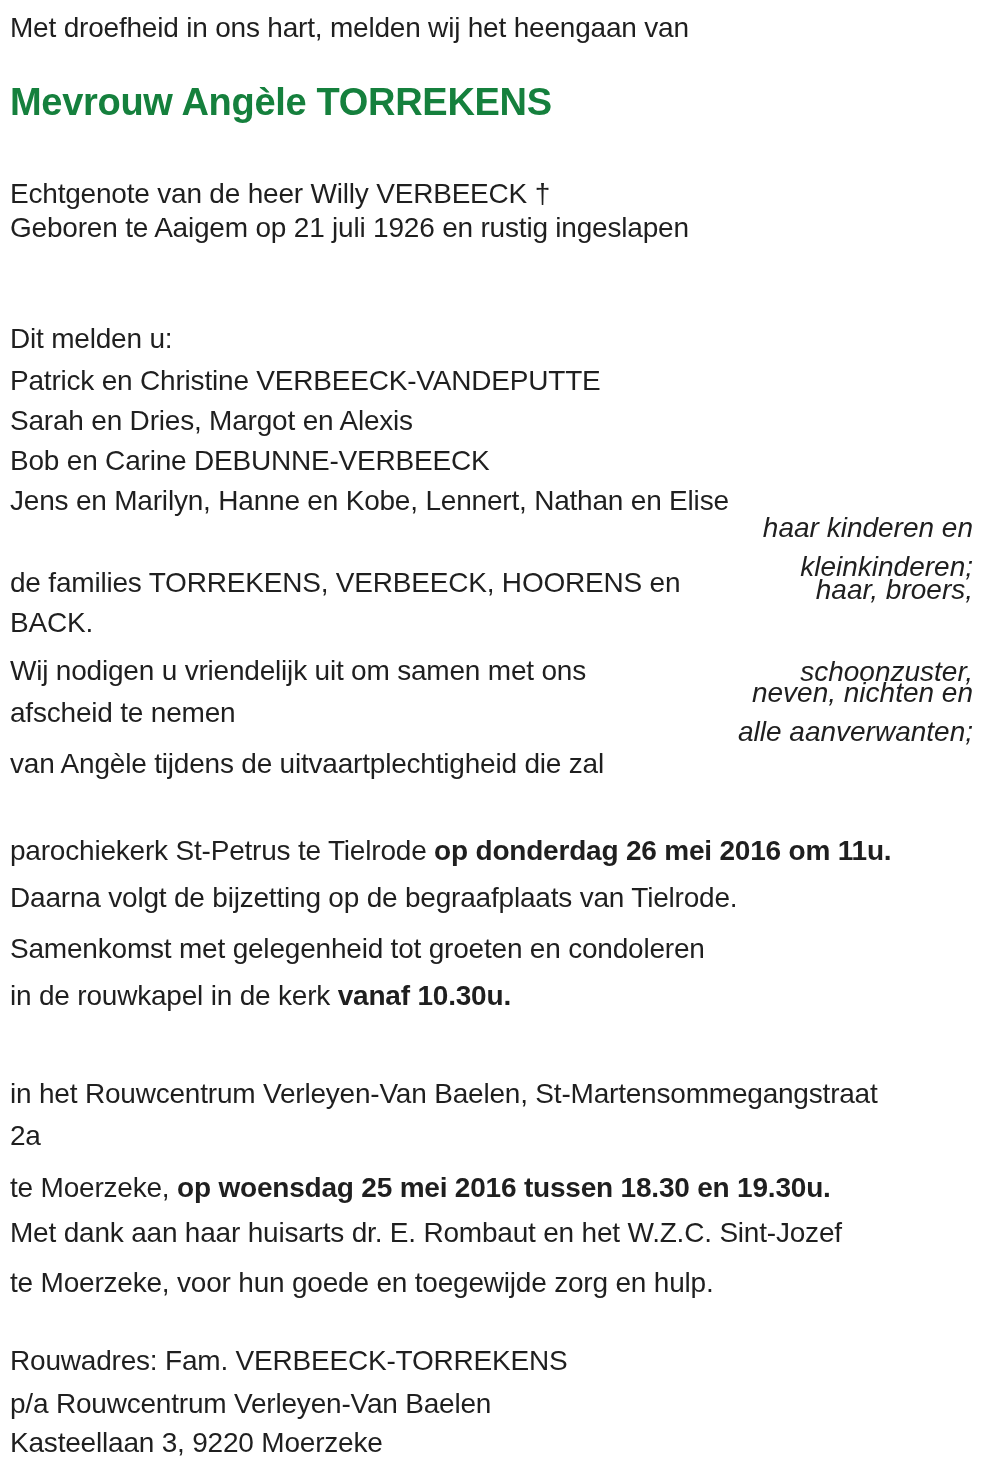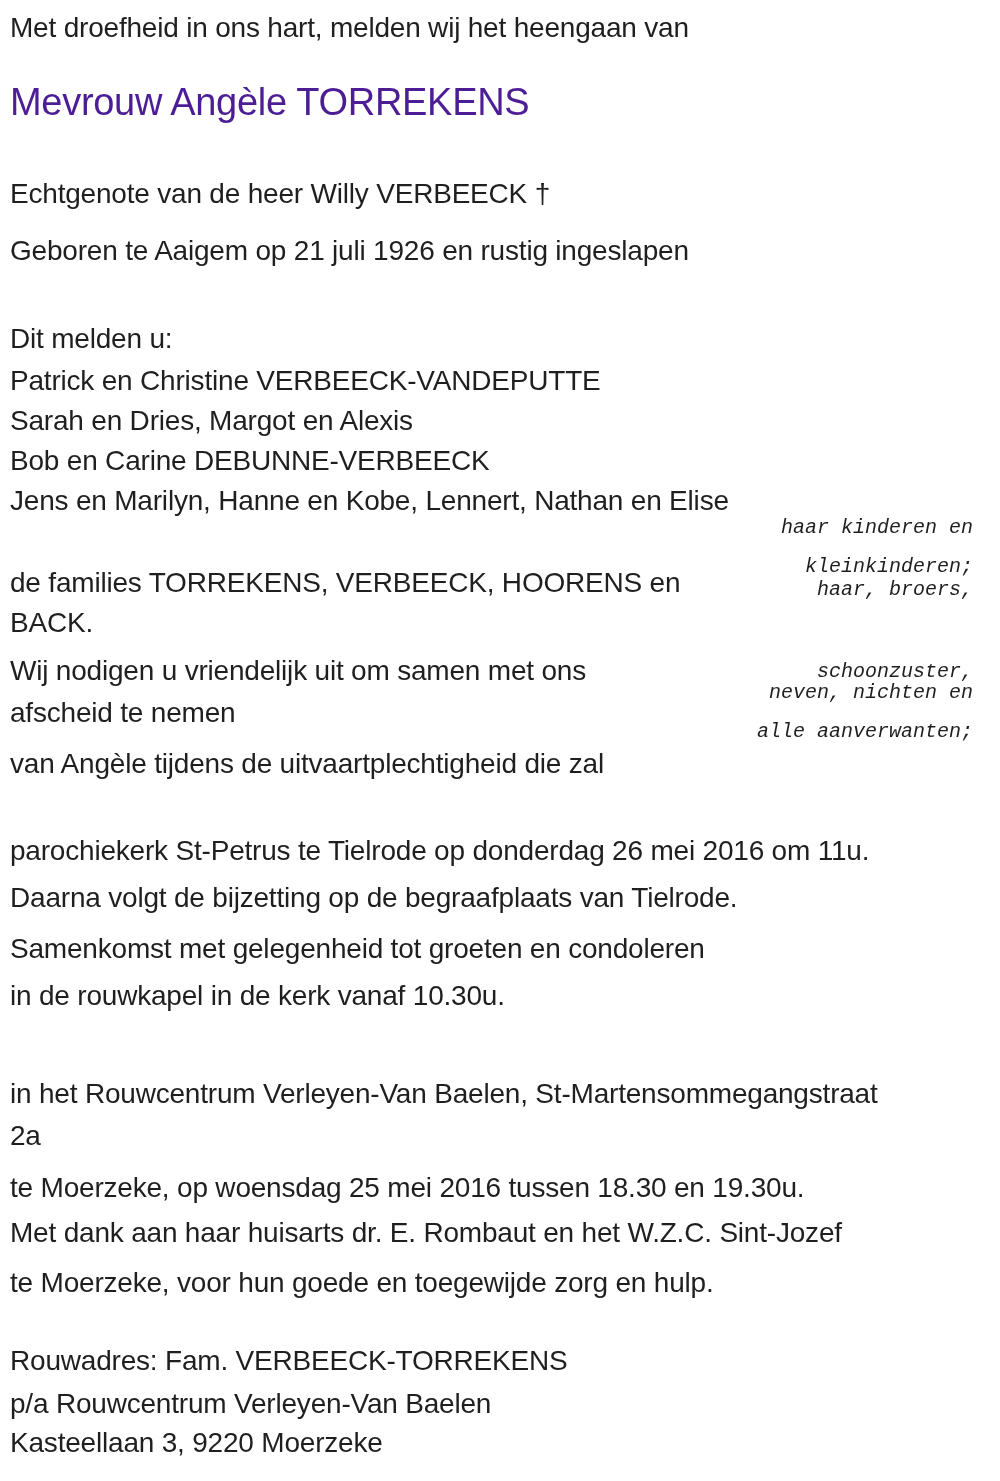--- a/index.html
+++ b/index.html
@@ -24,49 +24,49 @@
     position: absolute;
     left: 10px;
     white-space: nowrap;
     font-size: 28px;
     line-height: 40px;
     letter-spacing: -0.2px;
     margin: 0;
   }
   .title {
     font-size: 38px;
-    font-weight: normal;
+    font-weight: bold;
     line-height: 48px;
     letter-spacing: -0.3px;
-    color: #4c1d95;
+    color: #15803d;
   }
   .it {
     left: auto;
     right: 7px;
-    font-family: Liberation Mono, monospace;
+    font-family: Liberation Sans, sans-serif;
     font-style: italic;
-    font-size: 20px;
+    font-size: 28px;
     line-height: 36px;
     letter-spacing: 0;
     text-align: right;
   }
-  .ln b { font-weight: normal; }
+  .ln b { font-weight: bold; }
 </style>
 </head>
 <body>
 
 <div class="page">
 
   <div class="ln" style="top:8px">Met droefheid in ons hart, melden wij het heengaan van</div>
 
   <div class="ln title" style="top:78px">Mevrouw Angèle TORREKENS</div>
 
   <div class="ln" style="top:174px">Echtgenote van de heer Willy VERBEECK †</div>
 
-  <div class="ln" style="top:231px">Geboren te Aaigem op 21 juli 1926 en rustig ingeslapen</div>
+  <div class="ln" style="top:208px">Geboren te Aaigem op 21 juli 1926 en rustig ingeslapen</div>
 
   <div class="ln" style="top:319px">Dit melden u:</div>
 
   <div class="ln" style="top:361px">Patrick en Christine VERBEECK-VANDEPUTTE</div>
   <div class="ln" style="top:401px">Sarah en Dries, Margot en Alexis</div>
   <div class="ln" style="top:441px">Bob en Carine DEBUNNE-VERBEECK</div>
   <div class="ln" style="top:481px">Jens en Marilyn, Hanne en Kobe, Lennert, Nathan en Elise</div>
 
   <div class="ln it" style="top:510px">haar kinderen en</div>
   <div class="ln it" style="top:549px">kleinkinderen;</div>

